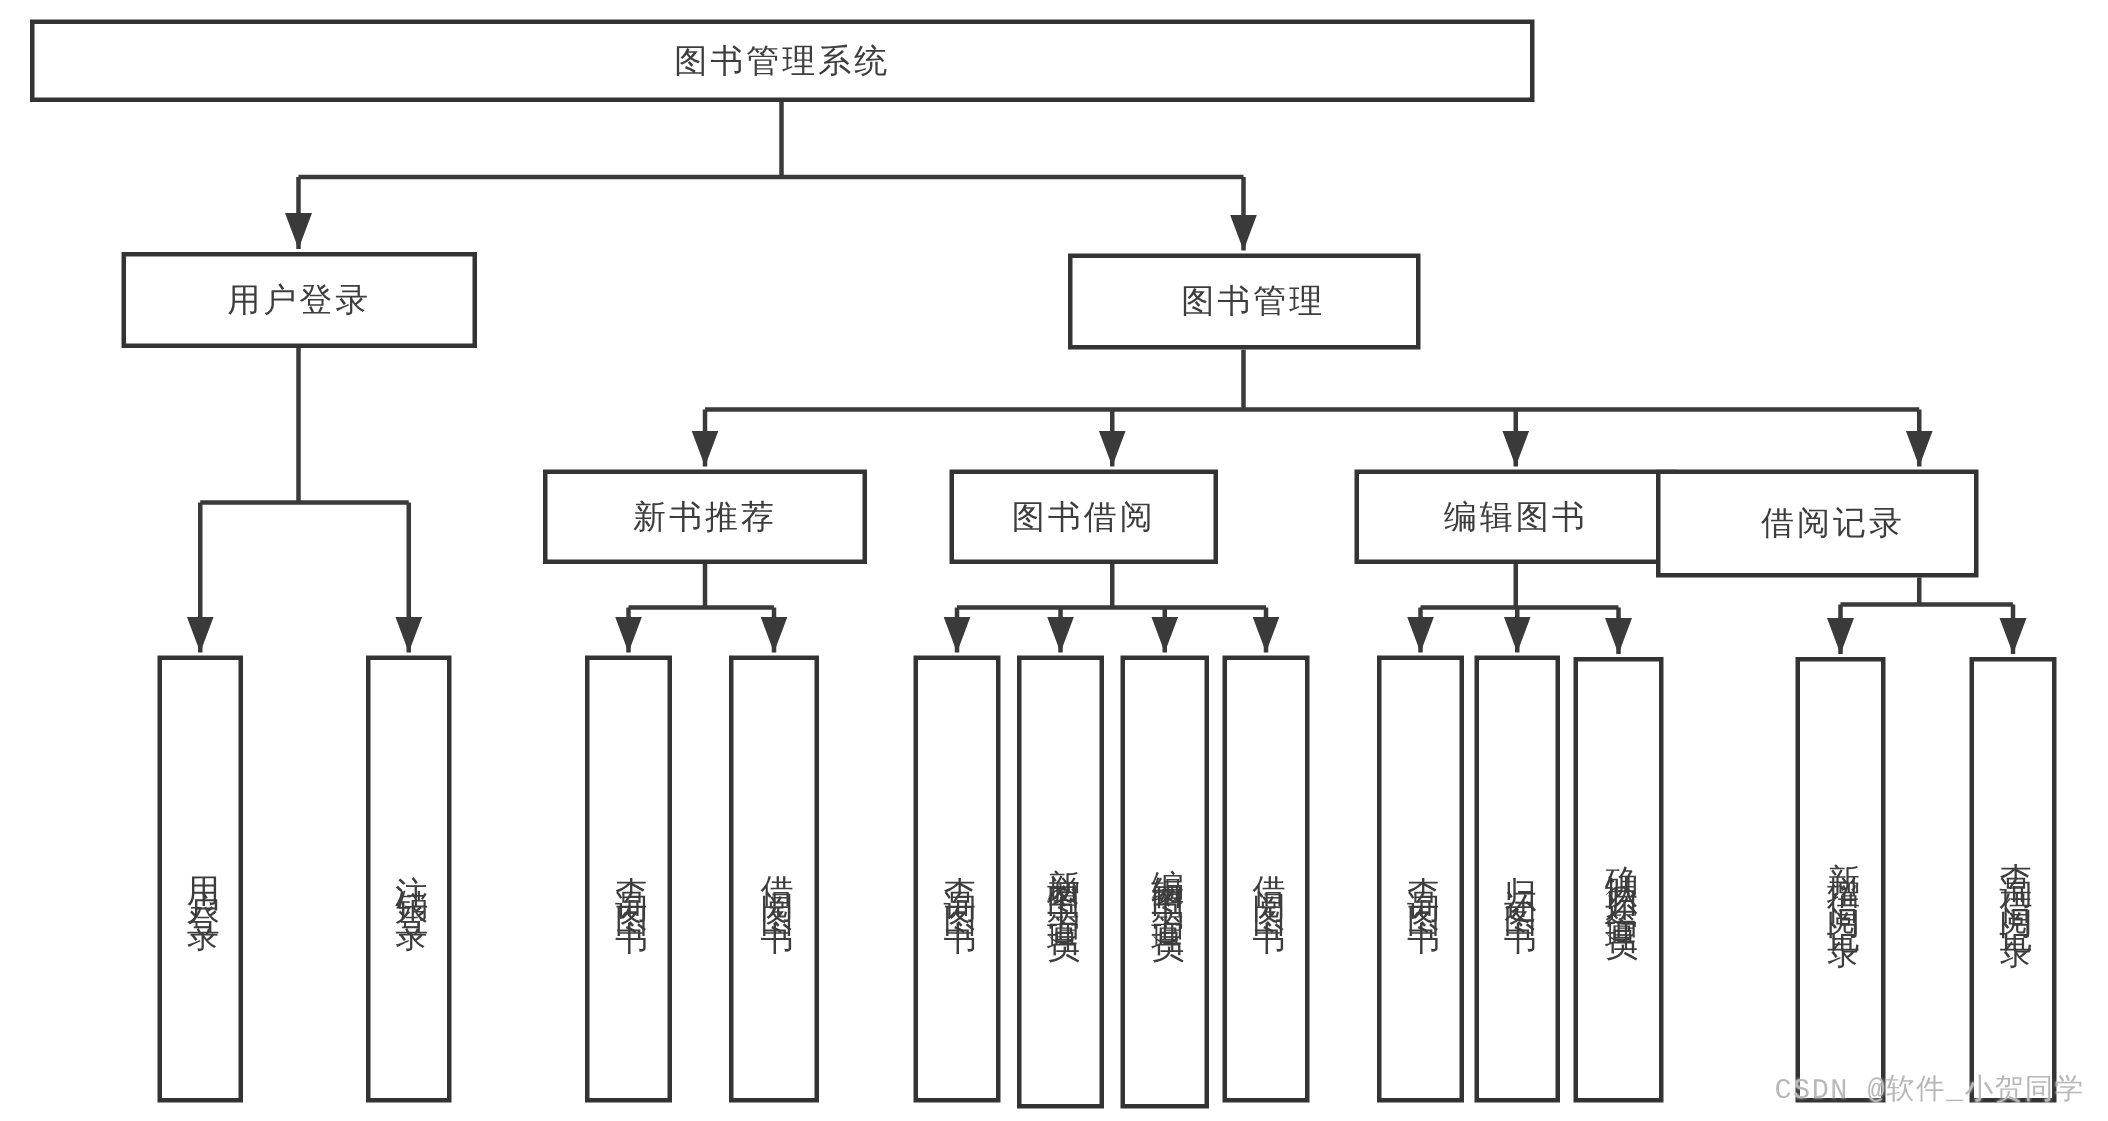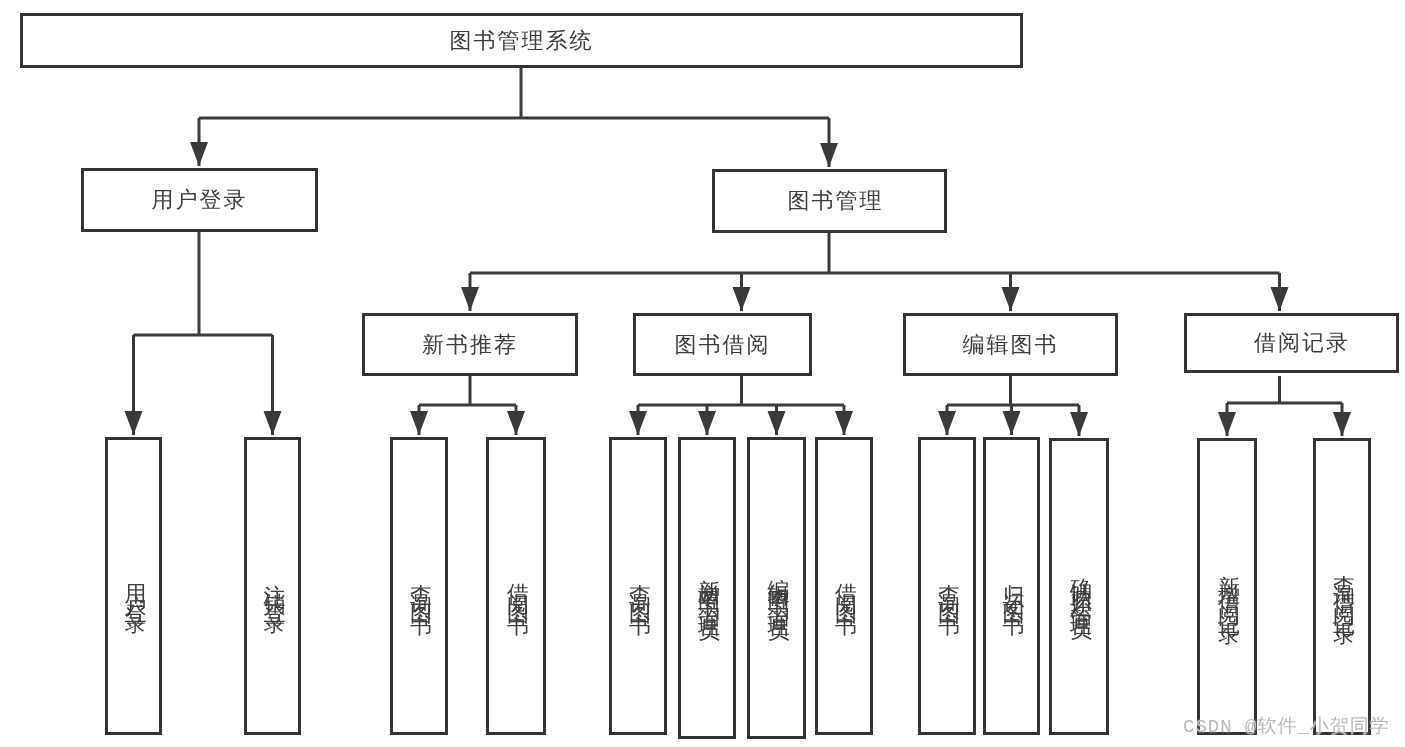--- a/index.html
+++ b/index.html
@@ -111,21 +111,21 @@
 
   <div class="node" style="left:362px; top:313px; width:216px; height:63px;text-align:center;">
     <span class="hlabel">新书推荐</span>
   </div>
   <div class="node" style="left:633px; top:313px; width:179px; height:63px;">
     <span class="hlabel">图书借阅</span>
   </div>
   <div class="node" style="left:903px; top:313px; width:215px; height:63px;">
     <span class="hlabel">编辑图书</span>
   </div>
-  <div class="node" style="left:1184px; top:313px; width:215px; height:60px;padding-left:21px;">
+  <div class="node" style="left:1104px; top:313px; width:215px; height:72px;padding-left:21px;">
     <span class="hlabel">借阅记录</span>
   </div>
 
   <div class="node" style="left:105px; top:437px; width:57px; height:298px;">
     <span class="vlabel">用户登录</span>
   </div>
   <div class="node" style="left:244px; top:437px; width:57px; height:298px;">
     <span class="vlabel">注销登录</span>
   </div>
 

